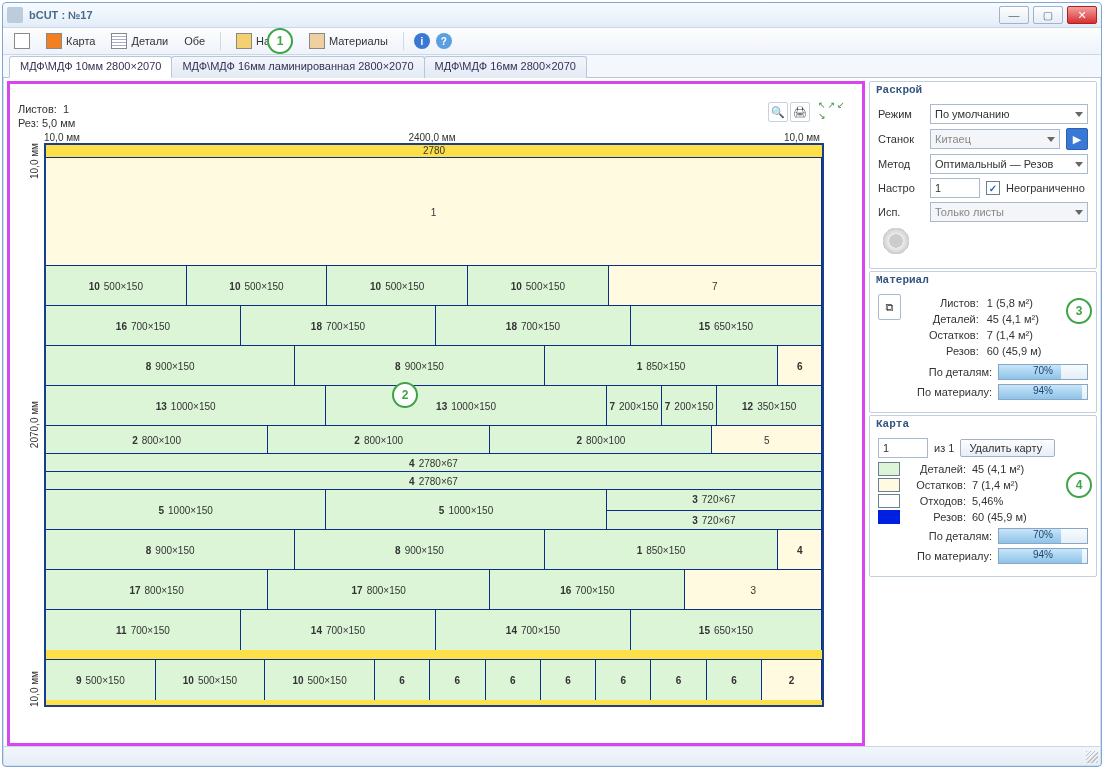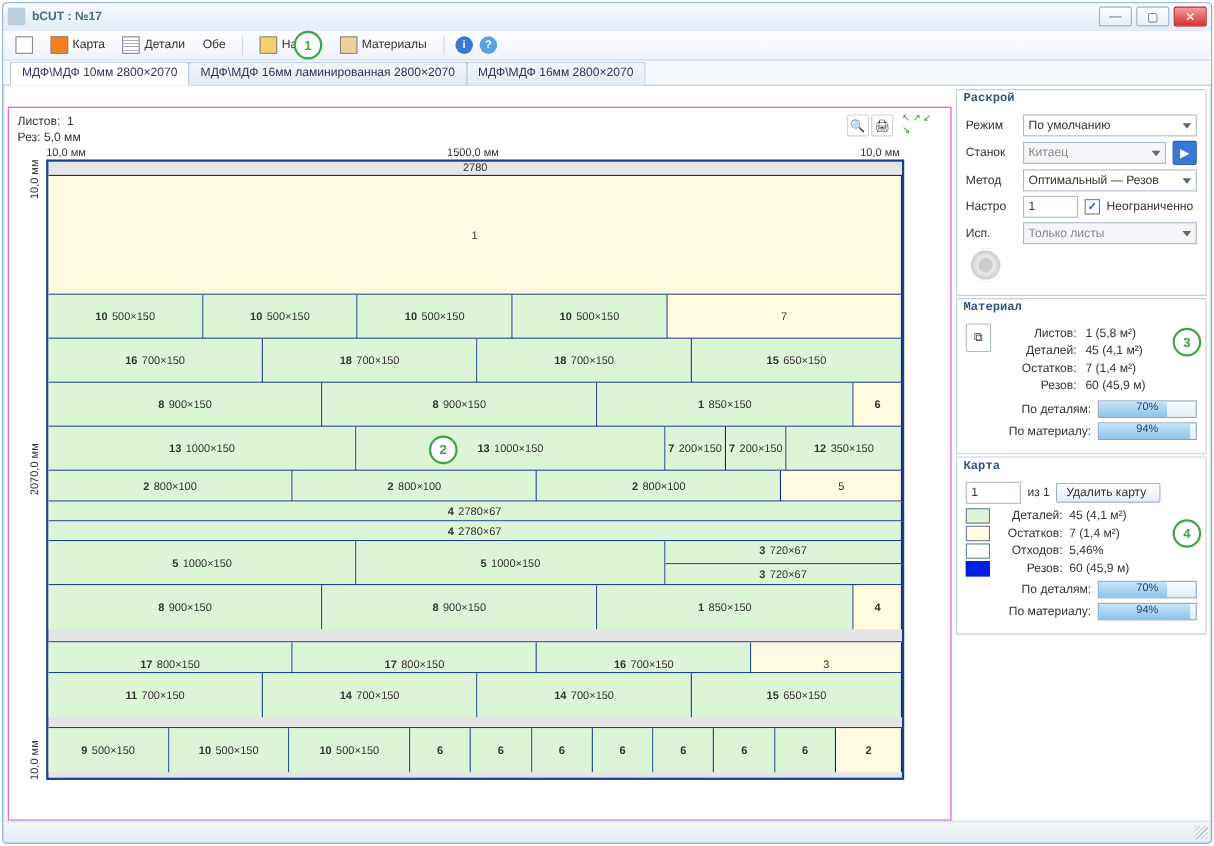--- a/index.html
+++ b/index.html
@@ -15,21 +15,21 @@
   .toolbar .sq{width:14px;height:14px;border:1px solid #888;background:#fff;}
   .toolbar .sq.orange{background:#f08020;}
   .toolbar .sq.grid{background:repeating-linear-gradient(#fff,#fff 2px,#aac 2px,#aac 3px);}
   .toolbar .sep{width:1px;height:18px;background:#cfd8e4;margin:0 4px;}
   .toolbar .circinfo{width:16px;height:16px;border-radius:50%;background:#3a78d6;color:#fff;display:flex;align-items:center;justify-content:center;font-weight:bold;font-size:10px;}
   .callout{position:absolute;width:22px;height:22px;border:2px solid #3da447;border-radius:50%;color:#3da447;font-weight:bold;display:flex;align-items:center;justify-content:center;background:#fff;z-index:50;font-size:12px;}
   .tabs{height:22px;display:flex;border-bottom:1px solid #b9c6d6;padding:0 2px 0 6px;background:#f4f7fb;gap:0;}
   .tab{padding:3px 10px;border:1px solid #b9c6d6;border-bottom:none;background:linear-gradient(#f2f6fb,#e2eaf4);margin-right:-1px;border-radius:3px 3px 0 0;color:#335;position:relative;top:1px;}
   .tab.active{background:#fff;border-bottom:1px solid #fff;z-index:2;}
   .main{position:absolute;top:78px;bottom:20px;left:4px;right:4px;display:flex;}
-  .canvasPane{flex:1;border:1px solid #d946ef;min-width:0;padding:6px 8px 8px 8px;position:relative;background:#fff;margin-top:16px;}
+  .canvasPane{flex:1;border:3px solid #d946ef;min-width:0;padding:18px 8px 8px 8px;position:relative;background:#fff;}
   .sidebar{width:228px;margin-left:4px;display:flex;flex-direction:column;gap:2px;}
   .panel{border:1px solid #c3cfdd;border-radius:2px;padding:6px 8px 8px 8px;background:#fff;}
   .panel .ptitle{color:#335582;font-weight:bold;margin:-6px -8px 6px -8px;padding:2px 6px;font-family:Liberation Mono, monospace;}
   .fieldRow{display:flex;align-items:center;gap:6px;margin:4px 0;}
   .fieldRow .lab{width:46px;color:#333;}
   .sel{flex:1;border:1px solid #aabace;height:18px;background:#fff;display:flex;align-items:center;padding:0 4px;font-size:11px;justify-content:space-between;}
   .sel.dis{background:#f3f5f8;color:#888;}
   .sel .dd{width:0;height:0;border-left:4px solid transparent;border-right:4px solid transparent;border-top:5px solid #666;}
   .spin{width:40px;border:1px solid #aabace;height:18px;display:flex;align-items:center;padding:0 4px;background:#fff;}
   .chk{width:12px;height:12px;border:1px solid #6a7e94;background:#fff;display:flex;align-items:center;justify-content:center;color:#2a60c0;font-size:10px;font-weight:bold;}
@@ -51,21 +51,21 @@
   .chdr{display:flex;justify-content:space-between;align-items:flex-start;}
   .chdr .info{line-height:14px;}
   .cicons{display:flex;gap:8px;}
   .cicons .grp{display:flex;gap:2px;}
   .cicons .b{width:18px;height:18px;border:1px solid #c5d2e1;border-radius:2px;display:flex;align-items:center;justify-content:center;}
   .arrowset span{font-size:9px;line-height:7px;color:#3a903a;}
   .sheetWrap{position:relative;margin:2px 0 0 26px;}
   .hruler{display:flex;justify-content:space-between;font-size:10px;margin:0 0 0 0;}
   .vruler{position:absolute;left:-24px;top:0;bottom:0;display:flex;flex-direction:column;justify-content:space-between;font-size:10px;align-items:flex-end;width:20px;}
   .vruler span{writing-mode:vertical-rl;transform:rotate(180deg);}
-  .sheet{border:2px solid #1a3e8e;width:776px;height:560px;position:relative;background:#e5e5e5;overflow:hidden;}
+  .sheet{border:2px solid #1a3e8e;width:776px;height:560px;position:relative;background:#fde047;overflow:hidden;}
   .topW{position:absolute;left:0;right:0;top:0;text-align:center;font-size:10px;color:#333;}
   .rightH{position:absolute;right:12px;top:0;bottom:0;}
   .rightH span{position:absolute;font-size:10px;writing-mode:vertical-rl;transform:rotate(180deg);color:#333;}
   .row{position:absolute;left:0;right:0;display:flex;border-top:1px solid #0a2f88;}
   .row:first-of-type{border-top:none;}
   .pc{border-right:1px solid #0a2f88;display:flex;align-items:center;justify-content:center;font-size:10px;background:#dbf5d6;white-space:nowrap;}
   .pc.off{background:#fffae0;}
   .pc b{font-weight:bold;margin-right:4px;}
   .pc.textless b{margin:0;}
 </style>
@@ -136,21 +136,21 @@
               <span>↗</span>
               <span>↙</span>
               <span>↘</span>
           </div>
         </div>
       </div>
 
       <div class="sheetWrap">
         <div class="hruler" style="width:776px">
           <span>10,0 мм</span>
-          <span>1500,0 мм</span>
+          <span>2400,0 мм</span>
           <span>10,0 мм</span>
         </div>
         <div style="position:relative">
           <div class="vruler">
             <span>10,0 мм</span>
             <span>2070,0 мм</span>
             <span>10,0 мм</span>
           </div>
           <div class="sheet">
             <div class="topW">2780</div>
@@ -217,21 +217,21 @@
               </div>
             </div>
             <div class="row" style="top:384px;height:40px">
               <div class="pc" style="width:32%"><b>8</b>900×150</div>
               <div class="pc" style="width:32%"><b>8</b>900×150</div>
               <div class="pc" style="width:30%"><b>1</b>850×150</div>
               <div class="pc off textless" style="flex:1">
                   <b>4</b>
                 </div>
             </div>
-            <div class="row" style="top:436px;height:40px">
+            <div class="row" style="top:424px;height:40px">
               <div class="pc" style="width:28.5%"><b>17</b>800×150</div>
               <div class="pc" style="width:28.5%"><b>17</b>800×150</div>
               <div class="pc" style="width:25%"><b>16</b>700×150</div>
               <div class="pc off" style="flex:1">3</div>
             </div>
             <div class="row" style="top:464px;height:40px">
               <div class="pc" style="width:25%"><b>11</b>700×150</div>
               <div class="pc" style="width:25%"><b>14</b>700×150</div>
               <div class="pc" style="width:25%"><b>14</b>700×150</div>
               <div class="pc" style="flex:1"><b>15</b>650×150</div>

